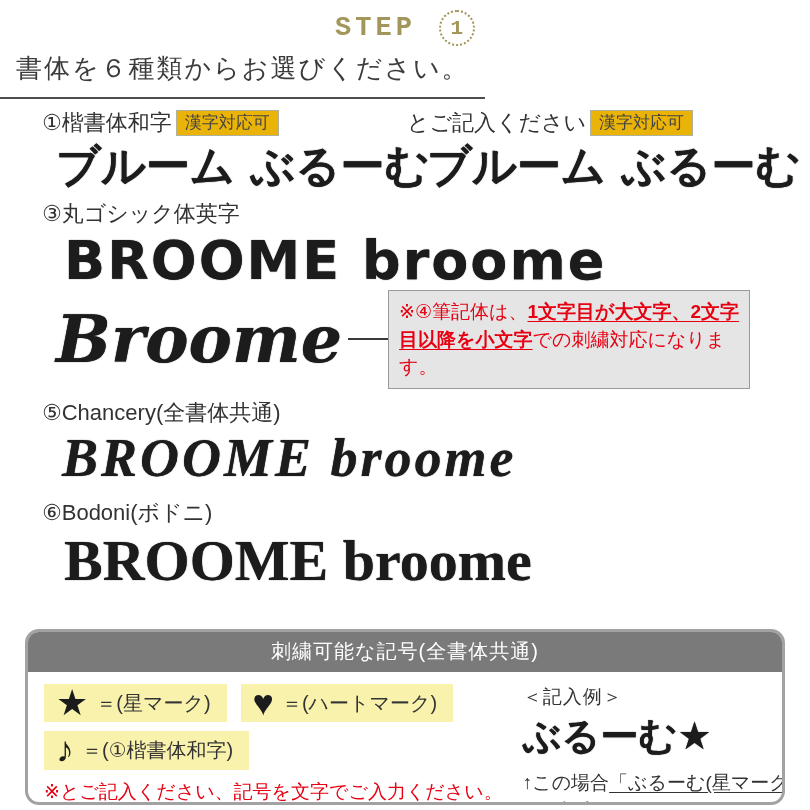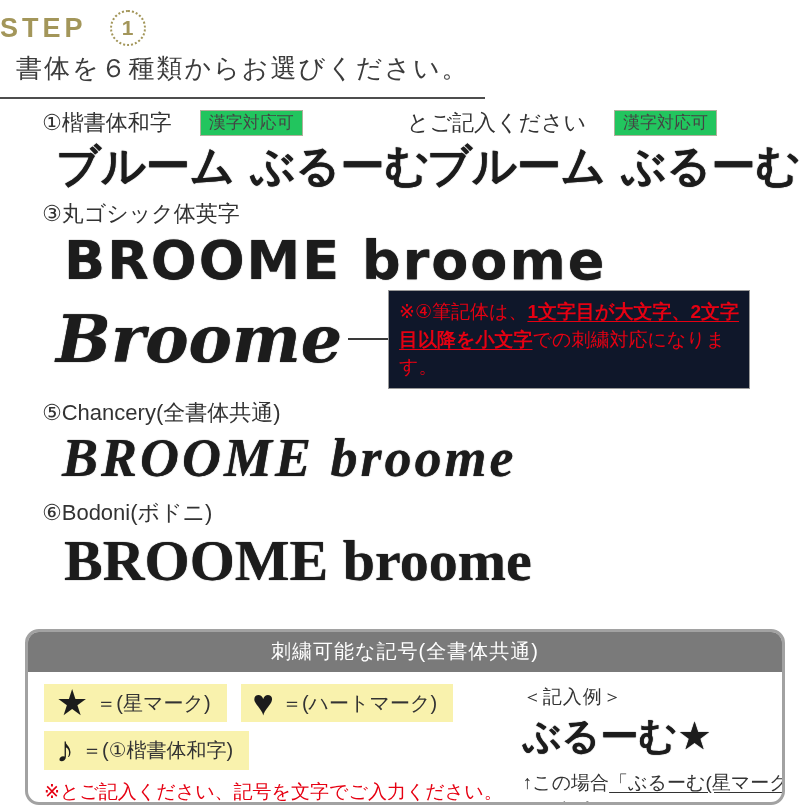--- a/index.html
+++ b/index.html
@@ -1,52 +1,52 @@
 <!DOCTYPE html>
 <html><head>
 <meta charset="utf-8">
 <style>
   * { margin:0; padding:0; box-sizing:border-box; }
   html,body { width:810px; height:810px; background:#ffffff; overflow:hidden;
               font-family:"Liberation Sans","DejaVu Sans",sans-serif; color:#3c3c3c; }
   .page { position:relative; width:810px; height:810px; }
 
   
-  .step-header { display:flex; align-items:center; gap:23px; padding-top:10px; }
+  .step-header { display:flex; justify-content:center; align-items:center; gap:23px; padding-top:10px;font-family:Liberation Mono, monospace; }
   .step-label { color:#a3965a; font-size:27px; font-weight:bold; letter-spacing:4px; }
   .step-circle { width:36px; height:36px; border:2px dotted #a3965a; border-radius:50%;
                  display:flex; align-items:center; justify-content:center;
                  color:#a3965a; font-size:21px; font-weight:bold; }
 
   
   .title-wrap { margin-top:5px; }
   .page-title { display:inline-block; font-size:26px; letter-spacing:2px; color:#3c3c3c;
                 padding:0 16px 11px; border-bottom:2px solid #4d4d4d; }
 
   
   .fonts { padding:0 0 0 42px; }
   .row-two { display:flex; }
   .col-a { width:365px; }
   .col-b { width:380px; }
-  .font-label { display:flex; align-items:center; gap:28px; font-size:22px; color:#333;
+  .font-label { display:flex; align-items:center; gap:4px; font-size:22px; color:#333;
                 margin-top:10px; line-height:1.3; white-space:nowrap; }
-  .badge { font-size:17px; color:#444; background:#22c55e; border:1px solid #b0b09c;
+  .badge { font-size:17px; color:#444; background:#eab308; border:1px solid #b0b09c;
            padding:2px 8px; line-height:1.2; }
   .sample { color:#1c1c1c; text-shadow:0 0 1px #1c1c1c; line-height:1.1; white-space:nowrap; }
   .sample-jp-kaisho  { font-family:"DejaVu Serif",serif; font-weight:bold; font-size:44px; padding:4px 0 0 14px; }
   .sample-jp-round   { font-family:"DejaVu Sans",sans-serif; font-weight:bold; font-size:44px; padding:4px 0 0 20px; }
   .sample-round-en   { font-family:"DejaVu Sans",sans-serif; font-weight:bold; font-size:54px; letter-spacing:2px; padding:2px 0 0 22px; }
   .sample-script     { font-family:"DejaVu Serif",serif; font-style:italic; font-weight:bold; font-size:65px; padding-left:14px; }
   .sample-chancery   { font-family:"Liberation Serif",serif; font-style:italic; font-weight:bold; font-size:54px; letter-spacing:3px; padding:2px 0 0 20px; }
   .sample-bodoni     { font-family:"Liberation Serif","DejaVu Serif",serif; font-weight:bold; font-size:58px; padding:2px 0 0 22px; }
 
   
   .s4-row { display:flex; align-items:center; }
   .connector { width:40px; height:2px; background:#3a3a3a; margin:0 0 0 6px; flex:none; }
-  .note-box { border:1px solid #9a9a9a; background:#0f172a; width:362px; padding:7px 10px;
+  .note-box { border:1px solid #9a9a9a; background:#e5e5e5; width:362px; padding:7px 10px;
               font-size:19px; line-height:1.45; color:#e60012; flex:none; }
   .note-em { font-weight:bold; text-decoration:underline; text-underline-offset:3px; }
 
   
   .symbols-panel { position:absolute; left:25px; top:629px; width:760px; height:176px;
                    border:3px solid #a2a2a2; border-radius:14px; overflow:hidden; background:#fff; }
   .panel-header { background:#7a7a7a; color:#ffffff; text-align:center; font-size:20px;
                   letter-spacing:1px; padding:6px 0 7px; }
   .panel-body { display:flex; padding:12px 12px 8px 16px; height:131px; }
   .panel-left { flex:1; }

